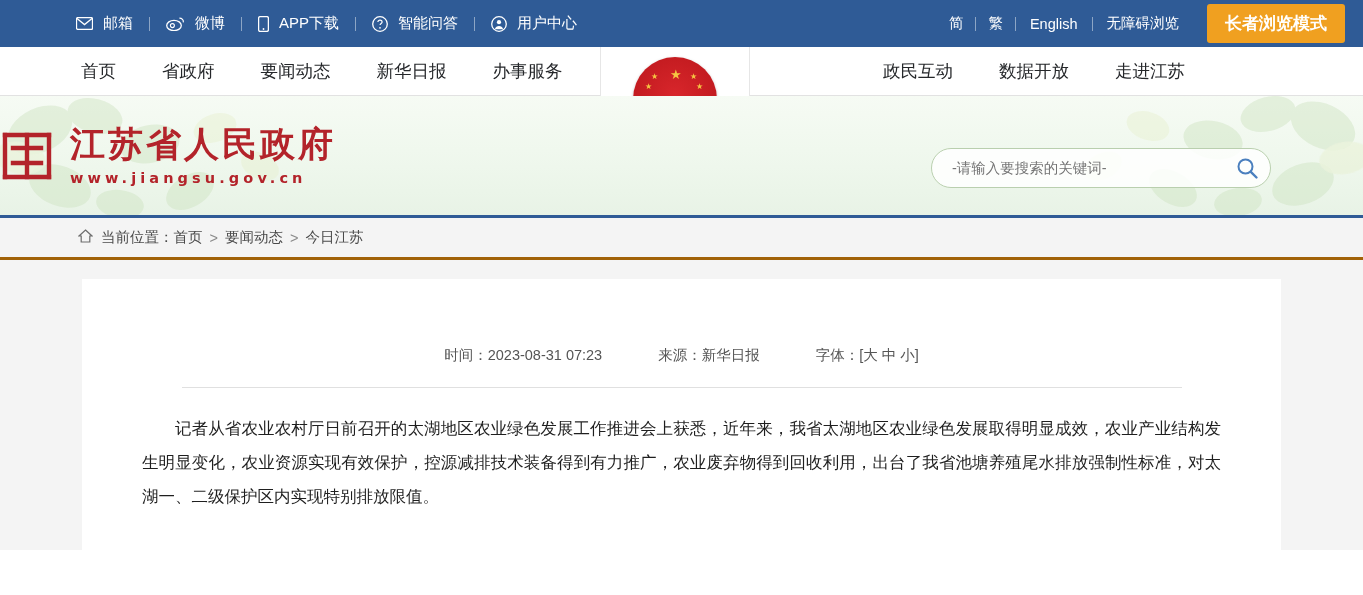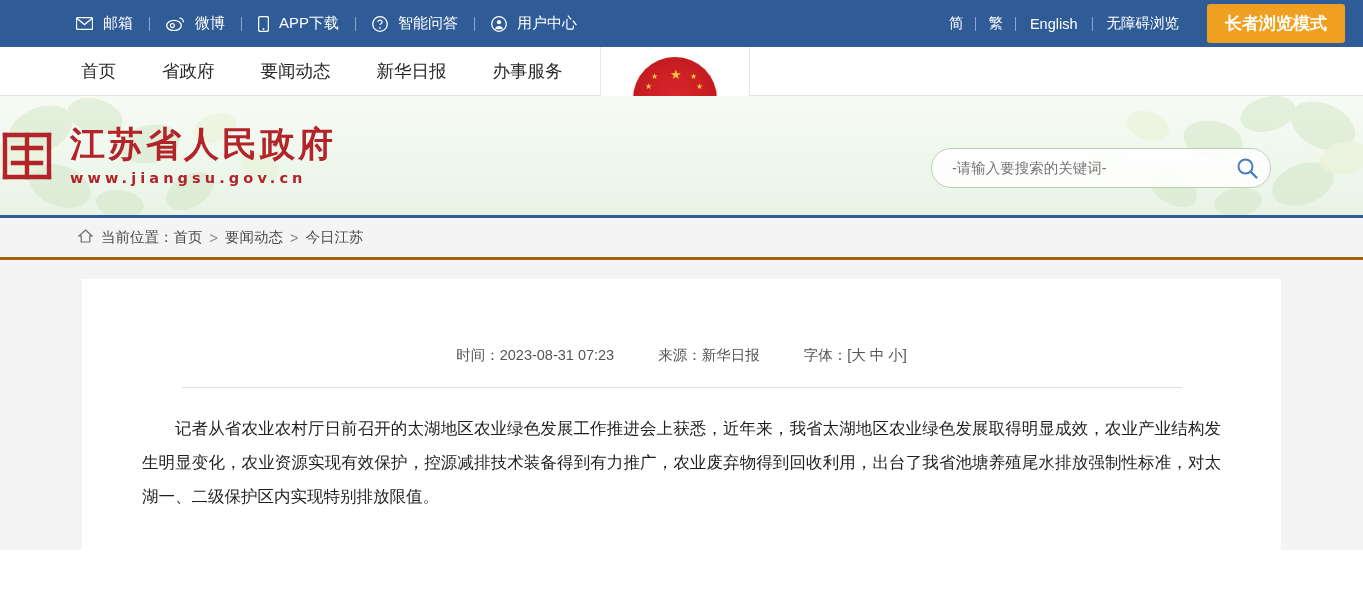--- a/index.html
+++ b/index.html
@@ -199,21 +199,21 @@
     font-size: 29px;
     color: #1d1d1d;
     font-weight: normal;
     font-family: "Liberation Sans", sans-serif;
     margin: 18px 0 0 0;
     letter-spacing: .5px;
   }
   .art-meta {
     margin-top: 27px;
     display: flex; justify-content: center; align-items: flex-start;
-    gap: 44px;
+    gap: 56px;
     font-size: 14.5px; color: #555;
   }
   .font-size-ctl span { cursor: pointer; }
   .art-rule {
     margin: 22px auto 0 auto;
     width: 1000px;
     border-top: 1px solid #e0e0e0;
   }
   .art-body {
     margin-top: 24px;
@@ -301,20 +301,25 @@
   </div>
 </div>
 
 <div class="navbar">
   <div class="nav-left">
     <span class="nav-item">首页</span>
     <span class="nav-item">省政府</span>
     <span class="nav-item">要闻动态</span>
     <span class="nav-item">新华日报</span>
     <span class="nav-item">办事服务</span>
+  </div>
+  <div class="nav-right">
+    <span class="nav-item">政民互动</span>
+    <span class="nav-item">数据开放</span>
+    <span class="nav-item">走进江苏</span>
   </div>
 
   <div class="emblem-wrap">
     <div class="emblem-shield"></div>
     <div class="emblem-circle">
       <div class="emblem-inner">
         <span class="emblem-star" style="left:26px; top:-2px;">★</span>
         <span class="emblem-star" style="left:7px; top:3px; font-size:8px;">★</span>
         <span class="emblem-star" style="left:46px; top:3px; font-size:8px;">★</span>
         <span class="emblem-star" style="left:1px; top:13px; font-size:8px;">★</span>

